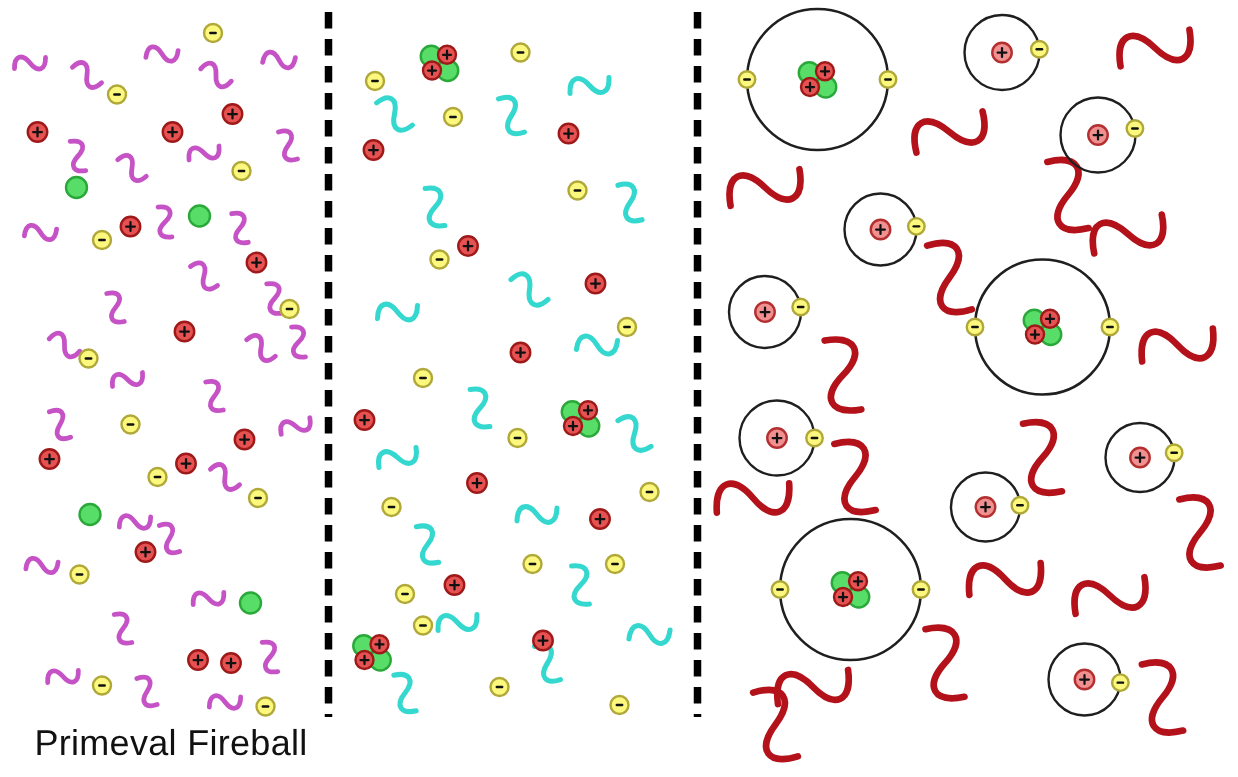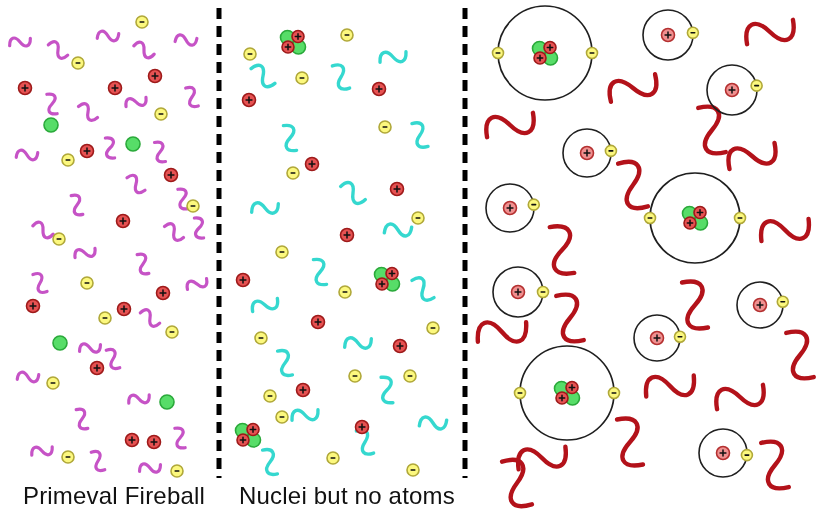--- a/index.html
+++ b/index.html
@@ -317,14 +317,13 @@
             <path d="M559.3 398 H 564.7 M562 395.3 V 400.7" stroke="#111111" stroke-width="1.5" stroke-linecap="round" fill="none"></path>
           </g>
           <circle cx="520" cy="393" r="5.5" fill="#fcf87e" stroke="#b0a839" stroke-width="1.6"></circle>
           <path d="M518.2 393 H 521.8" stroke="#111111" stroke-width="1.6" stroke-linecap="round"></path>
           <circle cx="614" cy="393" r="5.5" fill="#fcf87e" stroke="#b0a839" stroke-width="1.6"></circle>
           <path d="M612.2 393 H 615.8" stroke="#111111" stroke-width="1.6" stroke-linecap="round"></path>
         </g>
       </g>
     </svg>
   <div class="panel-label lbl-1">Primeval Fireball</div>
-  <div class="panel-label lbl-2">Nuclei but no atoms</div>
 </div>
 
 </body></html>

